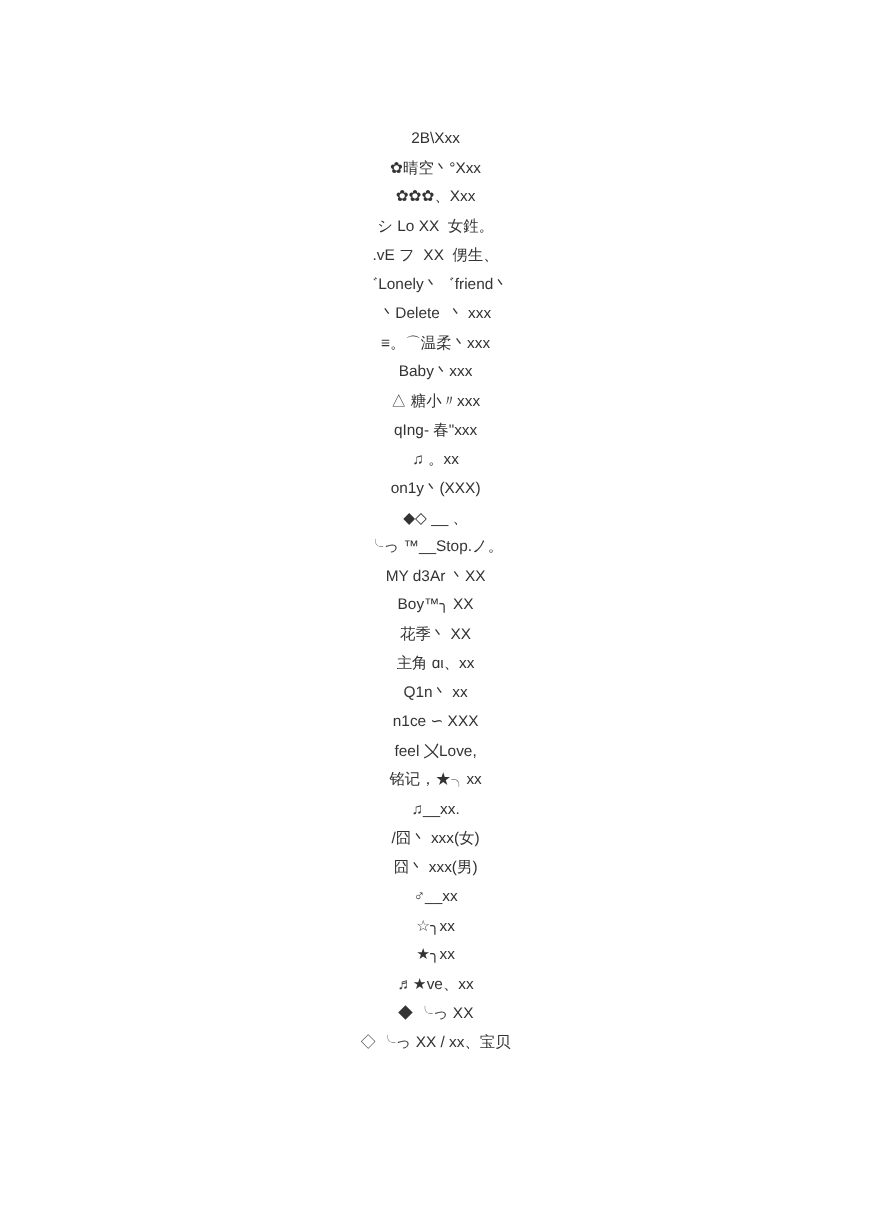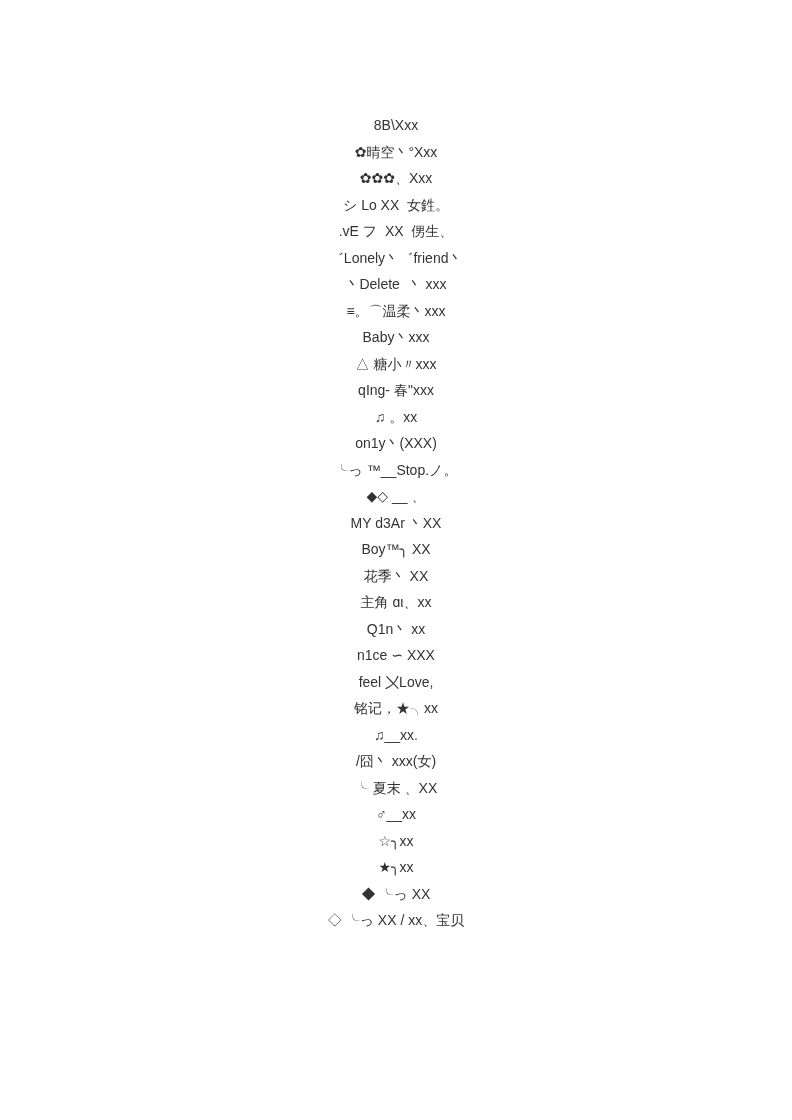--- a/index.html
+++ b/index.html
@@ -25,44 +25,45 @@
     }
     .line {
       line-height: 26.5px;
       white-space: pre;
     }
   </style>
 </head>
 <body>
 
 <div class="content">
-  <div class="line">8B\Xxx</div>
+  <div class="line">2B\Xxx</div>
   <div class="line">✿晴空丶°Xxx</div>
   <div class="line">✿✿✿、Xxx</div>
   <div class="line">シ Lo XX  女鉎。</div>
   <div class="line">.vE フ  XX  侽生、</div>
   <div class="line">゛Lonely丶゛friend丶</div>
   <div class="line">丶Delete  丶 xxx</div>
   <div class="line">≡。⌒温柔丶xxx</div>
   <div class="line">Baby丶xxx</div>
   <div class="line">△ 糖小〃xxx</div>
   <div class="line">qIng- 春"xxx</div>
   <div class="line">♫ 。xx</div>
   <div class="line">on1y丶(XXX)</div>
+  <div class="line">◆◇ __ 、</div>
   <div class="line">╰っ ™__Stоp.ノ。</div>
-  <div class="line">◆◇ __ 、</div>
   <div class="line">MY d3Ar 丶XX</div>
   <div class="line">Boy™╮ XX</div>
   <div class="line">花季丶 XX</div>
   <div class="line">主角 ɑι、xx</div>
   <div class="line">Q1n丶 xx</div>
   <div class="line">n1ce ∽ XXX</div>
   <div class="line">feel 〤Love,</div>
   <div class="line">铭记，★╮xx</div>
   <div class="line">♫__xx.</div>
   <div class="line">/囧丶 xxx(女)</div>
-  <div class="line">╰ 夏末 、XX</div>
+  <div class="line">囧丶 xxx(男)</div>
   <div class="line">♂__xx</div>
   <div class="line">☆╮xx</div>
   <div class="line">★╮xx</div>
+  <div class="line">♬★ve、xx</div>
   <div class="line">◆ ╰っ XX</div>
   <div class="line">◇ ╰っ XX / xx、宝贝</div>
 </div>
 
 </body></html>

